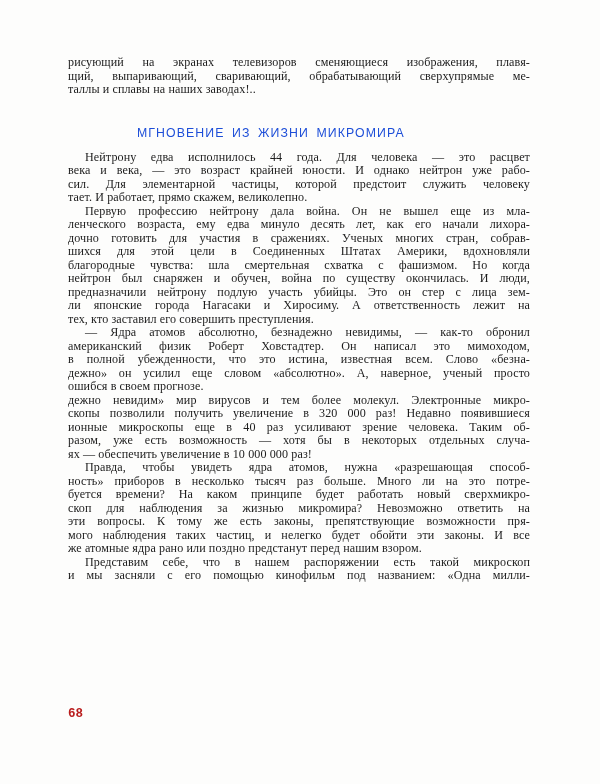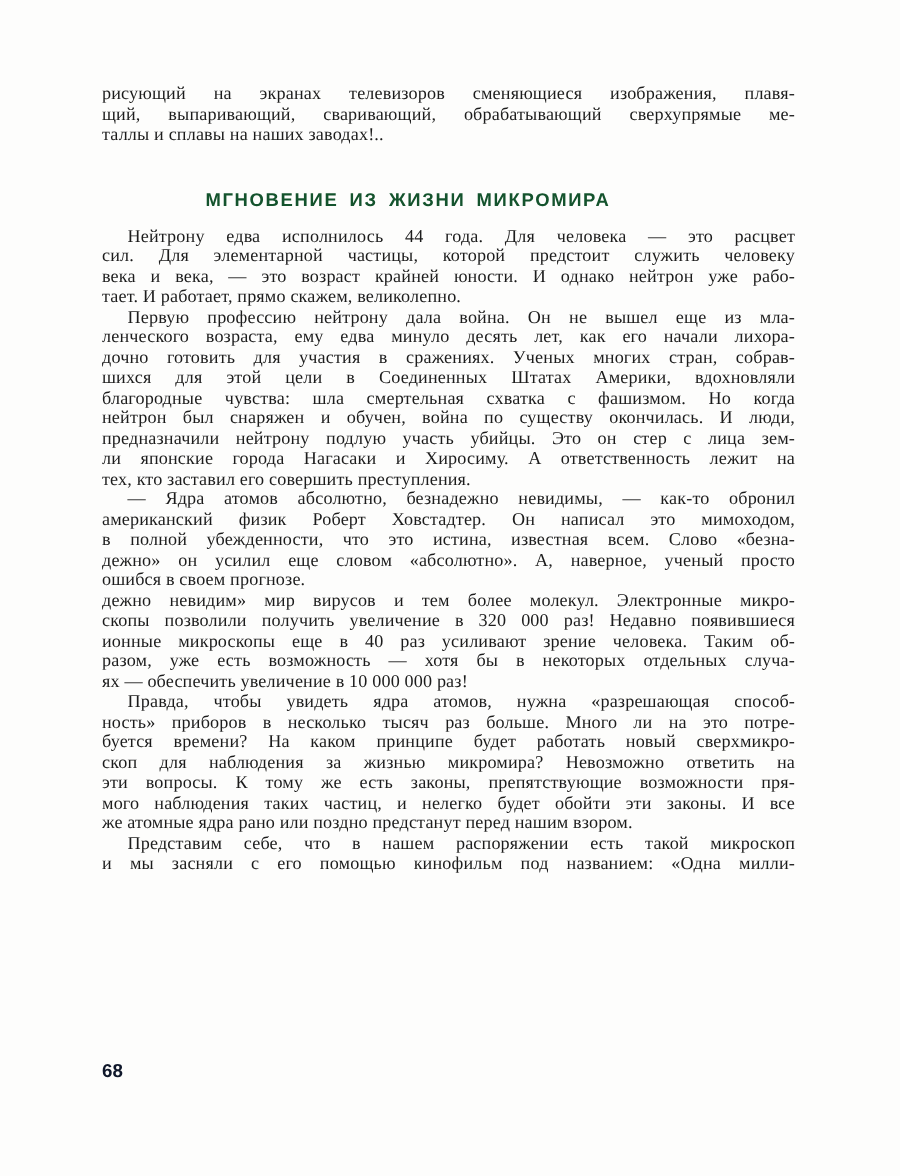--- a/index.html
+++ b/index.html
@@ -39,56 +39,56 @@
   }
   .line.last {
     text-align-last: left;
   }
   .line.indent {
     text-indent: 17px;
   }
   .section-heading {
     margin: 29px 0 10px 69px;
     font-family: "Liberation Sans", "DejaVu Sans", sans-serif;
-    font-weight: bold;
+    font-weight: normal;
     font-size: 12.3px;
     line-height: 15px;
     letter-spacing: 1.1px;
     word-spacing: 3px;
-    color: #14532d;
+    color: #1d4ed8;
     white-space: nowrap;
   }
   .page-number {
     position: absolute;
     left: 68px;
     top: 707px;
-    font-family: Liberation Sans, sans-serif;
+    font-family: Liberation Mono, monospace;
     font-weight: bold;
     font-size: 12.5px;
-    color: #0f172a;
+    color: #b91c1c;
   }
 </style>
 </head>
 <body>
 
 <div class="scan-page">
   <div class="text-block">
     <div>
         <div class="para">
           <div class="line">рисующий на экранах телевизоров сменяющиеся изображения, плавя-</div>
           <div class="line">щий, выпаривающий, сваривающий, обрабатывающий сверхупрямые ме-</div>
           <div class="line last">таллы и сплавы на наших заводах!..</div>
         </div>
       </div>
     <div class="section-heading">МГНОВЕНИЕ ИЗ ЖИЗНИ МИКРОМИРА</div>
     <div>
         <div class="para">
           <div class="line indent">Нейтрону едва исполнилось 44 года. Для человека — это расцвет</div>
+          <div class="line">века и века, — это возраст крайней юности. И однако нейтрон уже рабо-</div>
           <div class="line">сил. Для элементарной частицы, которой предстоит служить человеку</div>
-          <div class="line">века и века, — это возраст крайней юности. И однако нейтрон уже рабо-</div>
           <div class="line last">тает. И работает, прямо скажем, великолепно.</div>
         </div>
         <div class="para">
           <div class="line indent">Первую профессию нейтрону дала война. Он не вышел еще из мла-</div>
           <div class="line">ленческого возраста, ему едва минуло десять лет, как его начали лихора-</div>
           <div class="line">дочно готовить для участия в сражениях. Ученых многих стран, собрав-</div>
           <div class="line">шихся для этой цели в Соединенных Штатах Америки, вдохновляли</div>
           <div class="line">благородные чувства: шла смертельная схватка с фашизмом. Но когда</div>
           <div class="line">нейтрон был снаряжен и обучен, война по существу окончилась. И люди,</div>
           <div class="line">предназначили нейтрону подлую участь убийцы. Это он стер с лица зем-</div>

